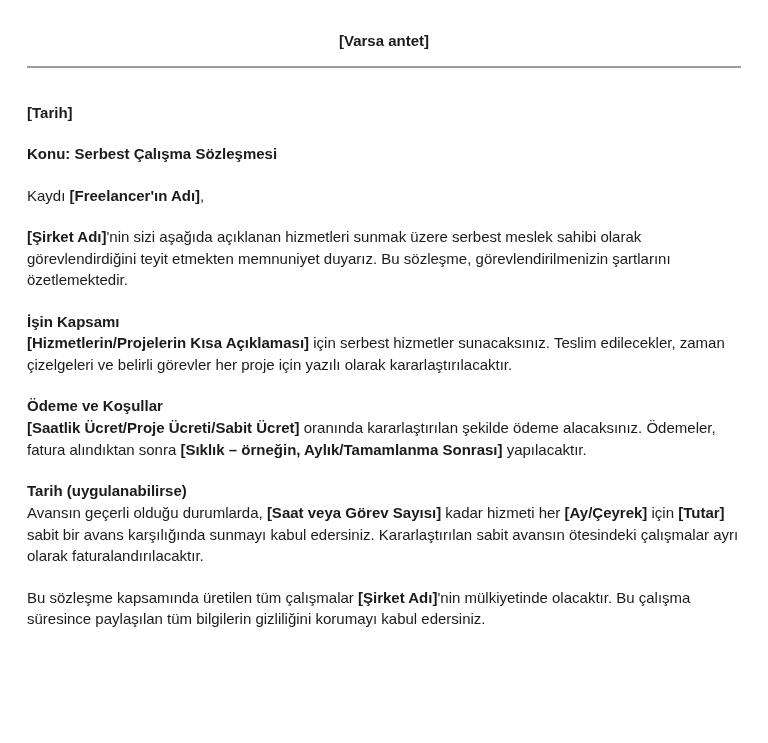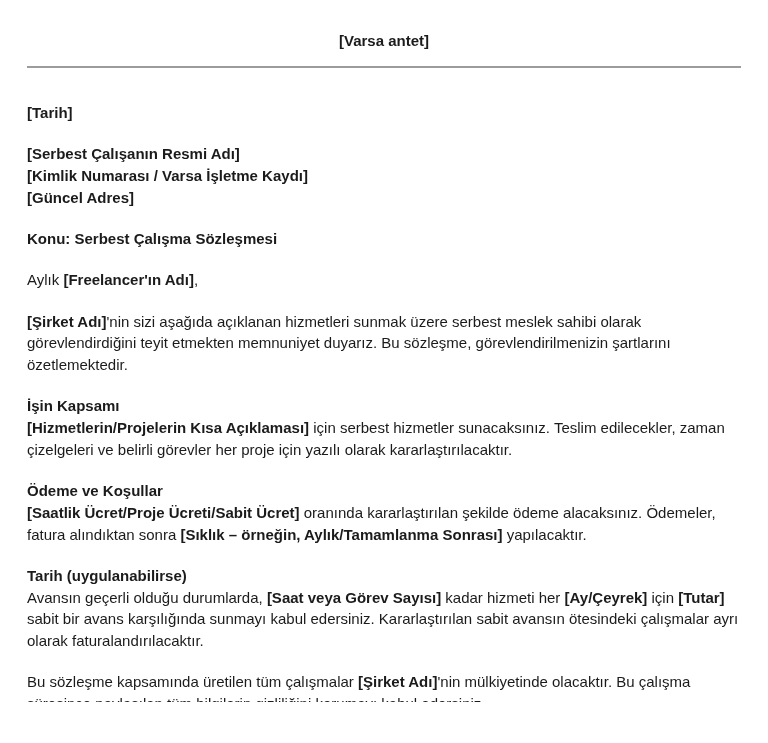--- a/index.html
+++ b/index.html
@@ -45,29 +45,24 @@
 <body>
 
 <div class="page">
   <div class="letterhead">[Varsa antet]</div>
   <hr class="rule">
   <div class="doc-body" id="doc-body">
       <div class="block">
         <div class="line"><span class="run bold">[Tarih]</span></div>
       </div>
       <div class="block">
-        <div class="line"><span class="run bold">[Serbest Çalışanın Resmi Adı]</span></div>
-        <div class="line"><span class="run bold">[Kimlik Numarası / Varsa İşletme Kaydı]</span></div>
-        <div class="line"><span class="run bold">[Güncel Adres]</span></div>
-      </div>
-      <div class="block">
         <div class="line"><span class="run bold">Konu: Serbest Çalışma Sözleşmesi</span></div>
       </div>
       <div class="block">
-        <div class="line"><span class="run">Aylık </span><span class="run bold">[Freelancer'ın Adı]</span><span class="run">,</span></div>
+        <div class="line"><span class="run">Kaydı </span><span class="run bold">[Freelancer'ın Adı]</span><span class="run">,</span></div>
       </div>
       <div class="block">
         <div class="line"><span class="run bold">[Şirket Adı]</span><span class="run">'nin sizi aşağıda açıklanan hizmetleri sunmak üzere serbest meslek sahibi olarak görevlendirdiğini teyit etmekten memnuniyet duyarız. Bu sözleşme, görevlendirilmenizin şartlarını özetlemektedir.</span></div>
       </div>
       <div class="block">
         <div class="line"><span class="run bold">İşin Kapsamı</span></div>
         <div class="line"><span class="run bold">[Hizmetlerin/Projelerin Kısa Açıklaması]</span><span class="run"> için serbest hizmetler sunacaksınız. Teslim edilecekler, zaman çizelgeleri ve belirli görevler her proje için yazılı olarak kararlaştırılacaktır.</span></div>
       </div>
       <div class="block">
         <div class="line"><span class="run bold">Ödeme ve Koşullar</span></div>

